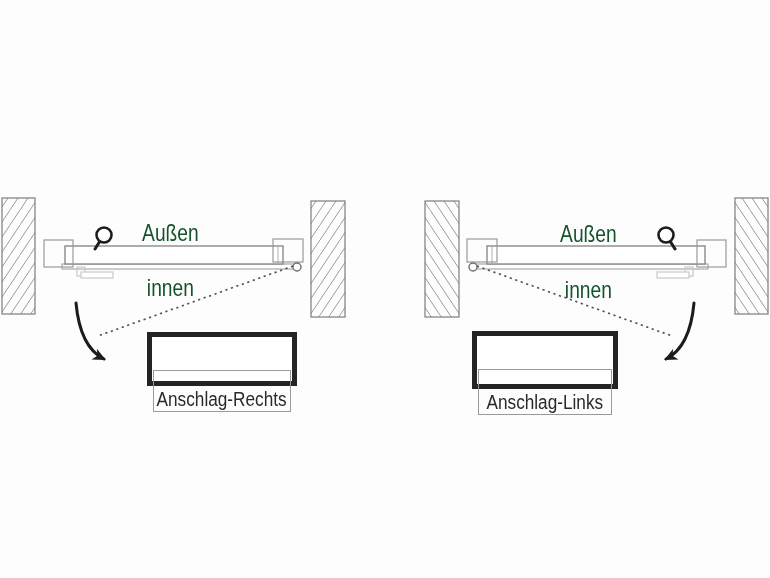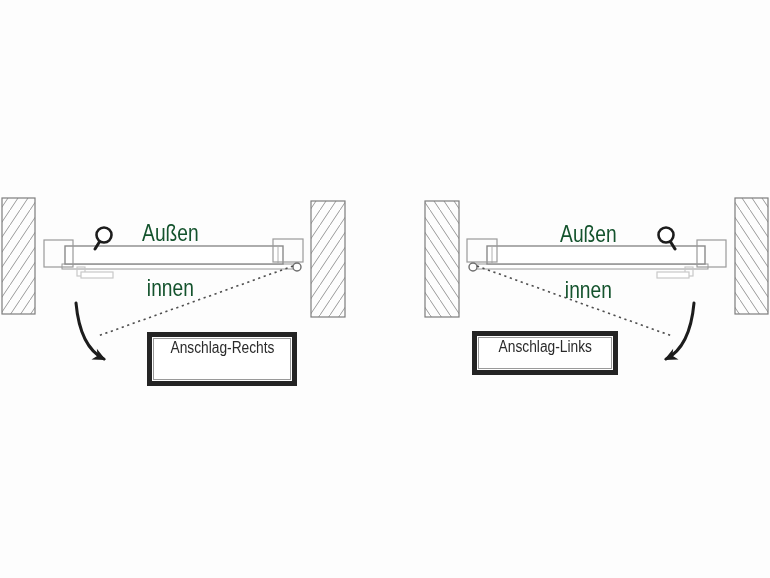--- a/index.html
+++ b/index.html
@@ -27,23 +27,24 @@
     position:absolute;
     border:5px solid #242424;
     background:#ffffff;
     padding:1px;
     box-sizing:border-box;
   }
   .label-box .inner{
     width:100%;height:100%;
     border:1px solid #9a9a9a;
     box-sizing:border-box;
-    display:flex;align-items:flex-start;justify-content:center;
-    font-size:16px;color:#2a2a2a;
+    display:flex;align-items:flex-end;justify-content:center;
+    font-size:20px;color:#2a2a2a;
     white-space:nowrap;
+    margin-top:32px;
   }
   .label-box .inner .squeeze{display:inline-block;transform:scaleX(0.86);}
 </style>
 </head>
 <body>
 
 <div class="canvas">
 
   <svg width="770" height="578" viewBox="0 0 770 578">
     <defs>
@@ -98,19 +99,19 @@
       <span class="squeeze">Anschlag-Rechts</span>
     </div>
   </div>
 
   <div class="txt side-label" style="left:528px;top:221px;">
     <span class="squeeze">Außen</span>
   </div>
   <div class="txt side-label" style="left:528px;top:277px;">
     <span class="squeeze">innen</span>
   </div>
-  <div class="label-box" style="left:472px;top:331px;width:146px;height:44px;">
+  <div class="label-box" style="left:472px;top:331px;width:146px;height:58px;">
     <div class="inner">
       <span class="squeeze">Anschlag-Links</span>
     </div>
   </div>
 
 </div>
 
 </body></html>

